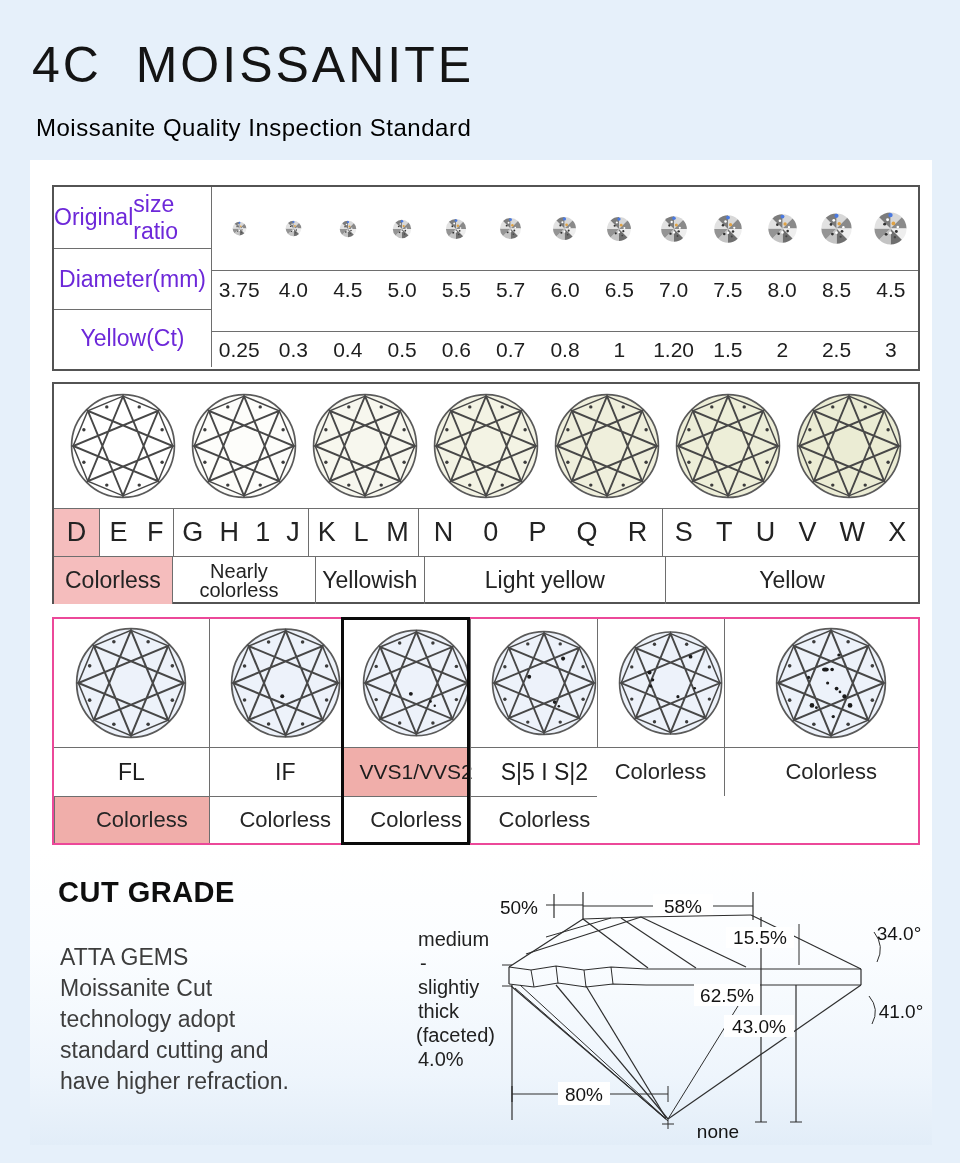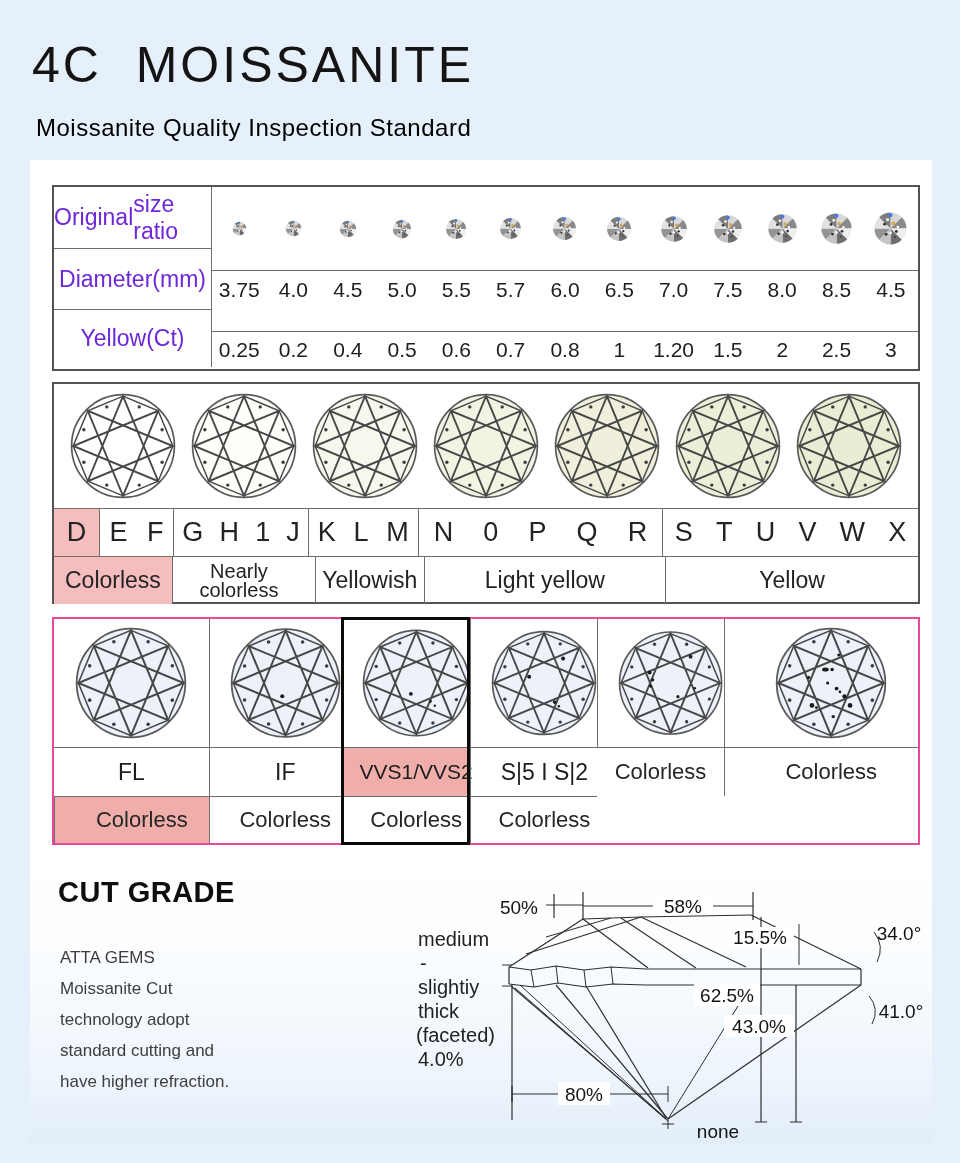--- a/index.html
+++ b/index.html
@@ -83,21 +83,21 @@
     position:absolute;left:33.2%;top:-2px;width:15%;height:calc(100% + 4px);
     border:3px solid #0a0a0a;box-sizing:border-box;pointer-events:none;
   }
   
   .cut-heading{
     position:absolute;left:58px;top:876px;
     font-size:29px;font-weight:700;letter-spacing:.5px;color:#0e0e0e;
   }
   .cut-par{
     position:absolute;left:60px;top:942px;width:270px;
-    font-size:17px;line-height:31px;color:#3d3d3d;
+    font-size:23px;line-height:31px;color:#3d3d3d;
   }
   .cut-diagram{position:absolute;left:406px;top:872px;}
   .cut-diagram text{font-family:"Liberation Sans",sans-serif;font-size:19px;fill:#141414;}
   .cut-diagram .note{font-size:20px;fill:#222;}
   .cut-diagram line,.cut-diagram path,.cut-diagram polyline{stroke:#2e2e2e;stroke-width:1.2;fill:none;}
   .cut-diagram .thin{stroke-width:1;}
   .hidden-defs{position:absolute;width:0;height:0;overflow:hidden;}
 </style>
 </head>
 <body>
@@ -233,21 +233,21 @@
   <div class="c row2">7.5</div>
   <div class="c row2">8.0</div>
   <div class="c row2">8.5</div>
   <div class="c row2">4.5</div>
 
   <div class="hd row2">
     <span>Yellow</span>
     <span>(Ct)</span>
   </div>
   <div class="c row2">0.25</div>
-  <div class="c row2">0.2</div>
+  <div class="c row2">0.3</div>
   <div class="c row2">0.4</div>
   <div class="c row2">0.5</div>
   <div class="c row2">0.6</div>
   <div class="c row2">0.7</div>
   <div class="c row2">0.8</div>
   <div class="c row2">1</div>
   <div class="c row2">1.20</div>
   <div class="c row2">1.5</div>
   <div class="c row2">2</div>
   <div class="c row2">2.5</div>

